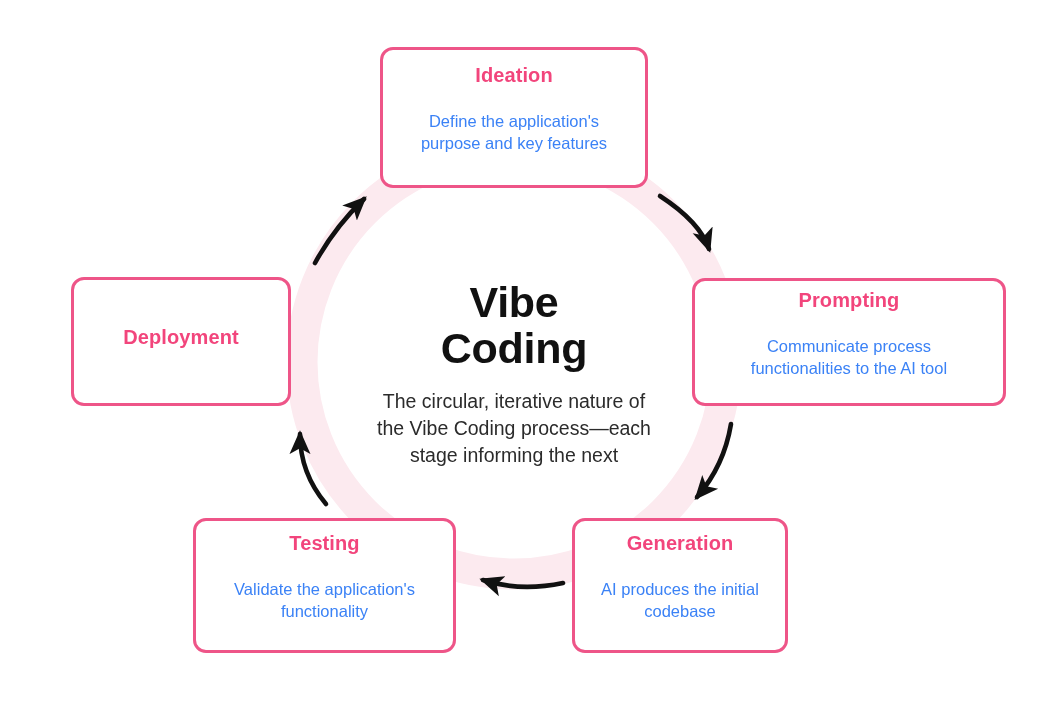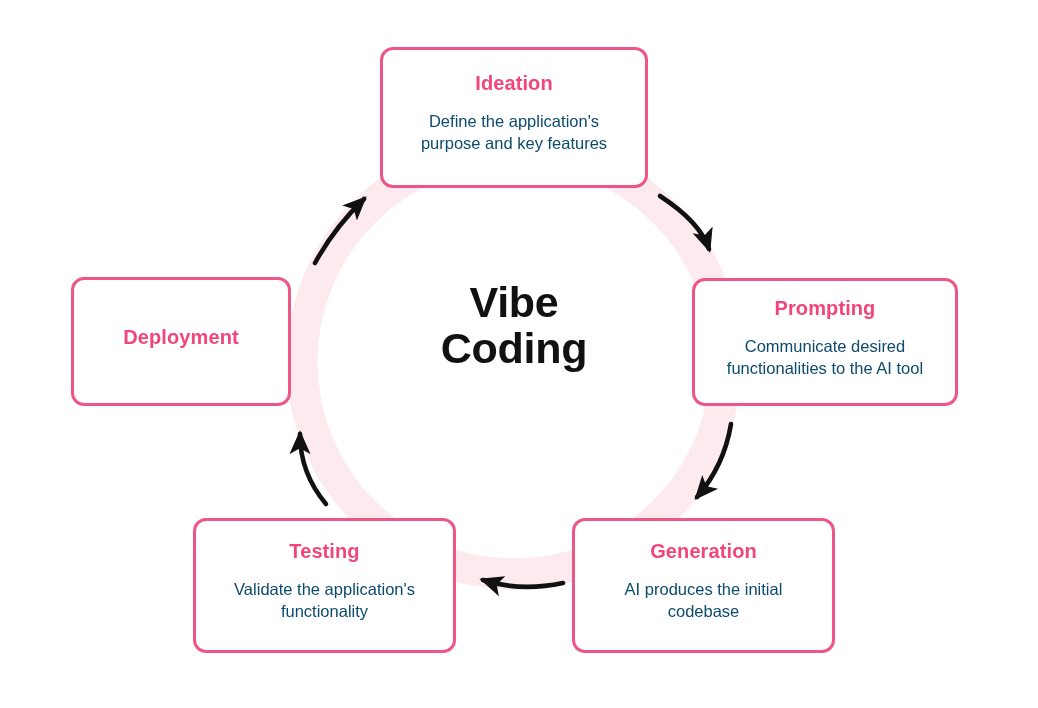--- a/index.html
+++ b/index.html
@@ -54,32 +54,32 @@
   }
   .stage-title {
     color: #f2457c;
     font-size: 20px;
     font-weight: bold;
     letter-spacing: 0.1px;
     margin: 0 0 9px 0;
     line-height: 1.1;
   }
   .stage-desc {
-    color: #0c4a6e;
+    color: #3b82f6;
     font-size: 16.5px;
     font-weight: normal;
     line-height: 1.33;
-    margin: 8px;
+    margin: 16px;
     white-space: pre-line;
   }
 
   
   #box-ideation   { left: 380px; top:  47px; width: 268px; height: 141px; }
-  #box-prompting  { left: 692px; top: 278px; width: 266px; height: 128px; align-items: center; }
-  #box-generation { left: 572px; top: 518px; width: 263px; height: 135px; }
+  #box-prompting  { left: 692px; top: 278px; width: 314px; height: 128px; align-items: center; }
+  #box-generation { left: 572px; top: 518px; width: 216px; height: 135px; }
   #box-testing    { left: 193px; top: 518px; width: 263px; height: 135px; }
   #box-deployment { left:  71px; top: 277px; width: 220px; height: 129px; }
 
   
   #center-block {
     position: absolute;
     left: 339px;
     top: 263px;
     width: 350px;
     text-align: center;
@@ -125,31 +125,34 @@
     <path d="M 563 583 Q 520 592 483 580" fill="none" stroke="#111111" stroke-width="4.6" stroke-linecap="round" marker-end="url(#ah)"></path>
 
     <path d="M 326 504 Q 300 473 300 434" fill="none" stroke="#111111" stroke-width="4.6" stroke-linecap="round" marker-end="url(#ah)"></path>
 
     <path d="M 315 263 Q 334 228 364 199" fill="none" stroke="#111111" stroke-width="4.6" stroke-linecap="round" marker-end="url(#ah)"></path>
   </svg>
 
   <div id="center-block">
     <div id="center-title">Vibe
 Coding</div>
+    <div id="center-subtitle">The circular, iterative nature of
+the Vibe Coding process—each
+stage informing the next</div>
   </div>
 
   <div class="stage-box" id="box-ideation">
     <div class="stage-title">Ideation</div>
     <div class="stage-desc">Define the application's
 purpose and key features</div>
   </div>
 
   <div class="stage-box" id="box-prompting">
     <div class="stage-title">Prompting</div>
-    <div class="stage-desc">Communicate desired
+    <div class="stage-desc">Communicate process
 functionalities to the AI tool</div>
   </div>
 
   <div class="stage-box" id="box-generation">
     <div class="stage-title">Generation</div>
     <div class="stage-desc">AI produces the initial
 codebase</div>
   </div>
 
   <div class="stage-box" id="box-testing">

